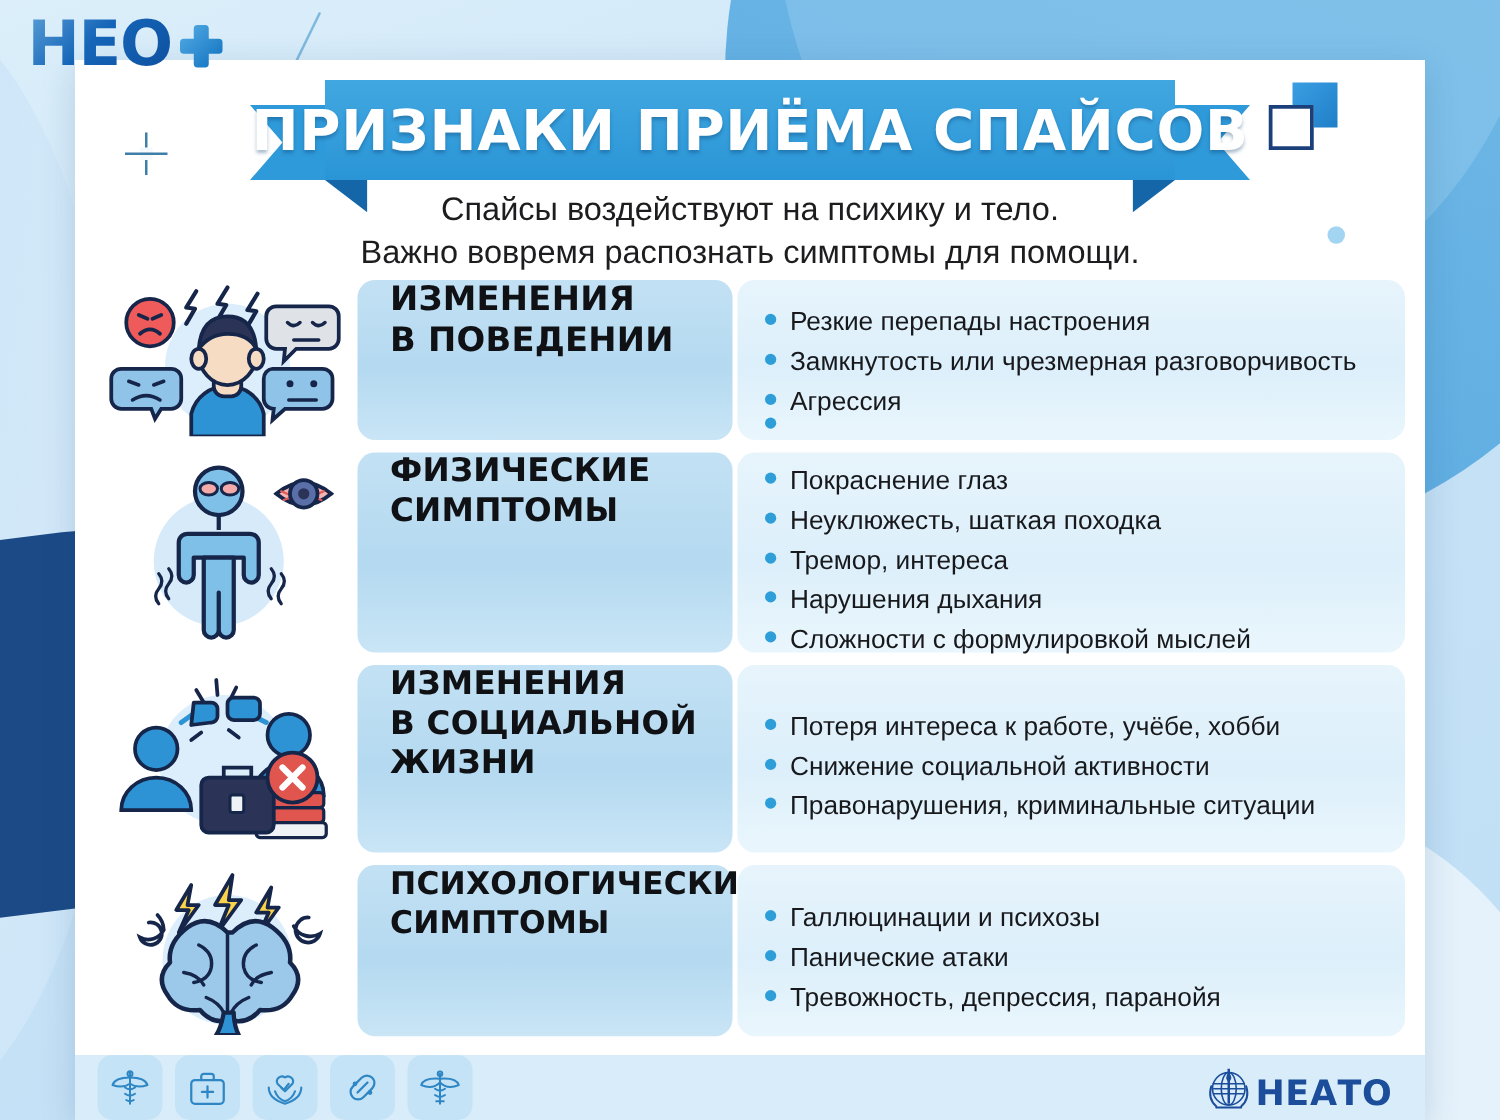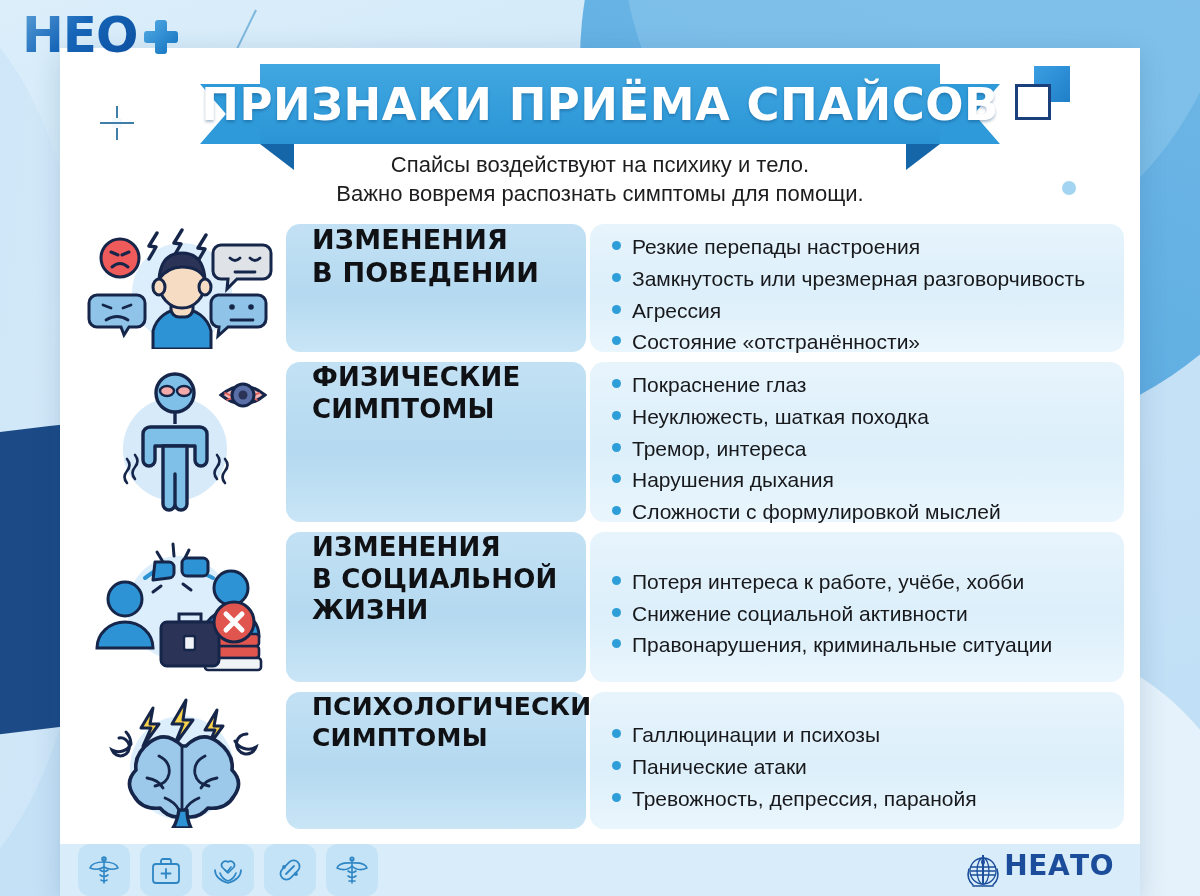--- a/index.html
+++ b/index.html
@@ -214,21 +214,21 @@
     color: #ffffff;
     text-shadow: 0 2px 3px rgba(10,60,110,.35);
     white-space: nowrap;
   }
 
   
   .subtitle {
     position: absolute;
     left: 0; right: 0; top: 102px;
     text-align: center;
-    font-size: 22px;
+    font-size: 26px;
     line-height: 1.32;
     color: #1d1d1f;
     z-index: 8;
   }
   .subtitle div { white-space: nowrap; }
 
   
   .rows {
     position: absolute;
     left: 0; top: 176px; right: 0;
@@ -316,21 +316,21 @@
   }
   .footer-icons { display: flex; gap: 10px; }
   .fbtn {
     width: 52px; height: 52px;
     background: #c5e3f6;
     border-radius: 12px;
     display: flex; align-items: center; justify-content: center;
   }
   .who {
     display: flex;
-    align-items: flex-start;
+    align-items: flex-end;
     gap: 0;
   }
   .who-name {
     font-family: "DejaVu Sans", sans-serif;
     font-weight: 700;
     font-size: 28px;
     color: #1b4d9b;
     letter-spacing: .5px;
   }
 </style>
@@ -429,21 +429,20 @@
           <div class="bullet">
               <span class="dot"></span>
               <span>Замкнутость или чрезмерная разговорчивость</span>
             </div>
           <div class="bullet">
               <span class="dot"></span>
               <span>Агрессия</span>
             </div>
           <div class="bullet">
               <span class="dot"></span>
-              <span>Состояние «отстранённости»</span>
             </div>
         </div>
       </div>
 
       <div class="row r2">
         <div class="icon-cell">
           <svg width="190" height="150" viewBox="0 0 190 150">
             <circle cx="88" cy="82" r="52" fill="#d6eafa"></circle>
 
             <g fill="#7fc0e8" stroke="#15264a" stroke-width="3.4" stroke-linejoin="round">

